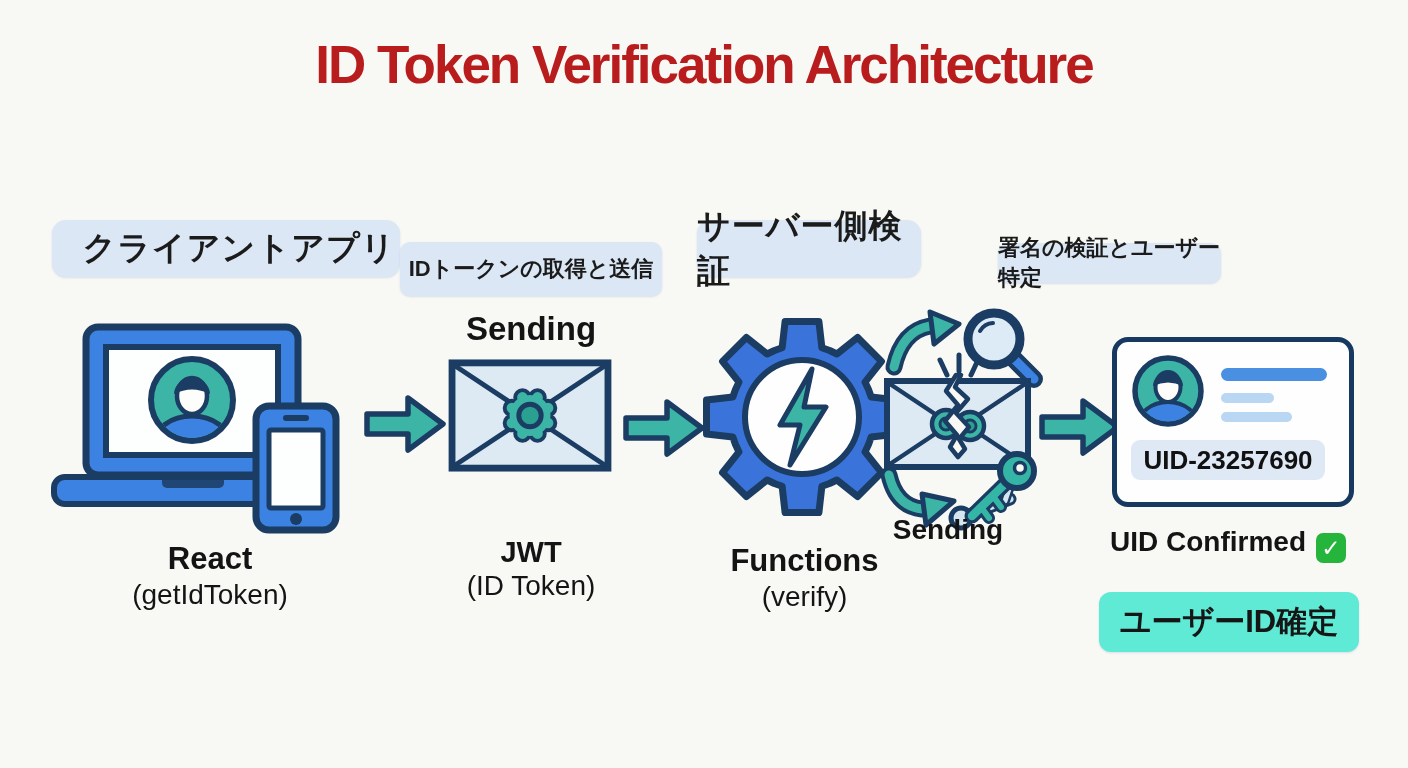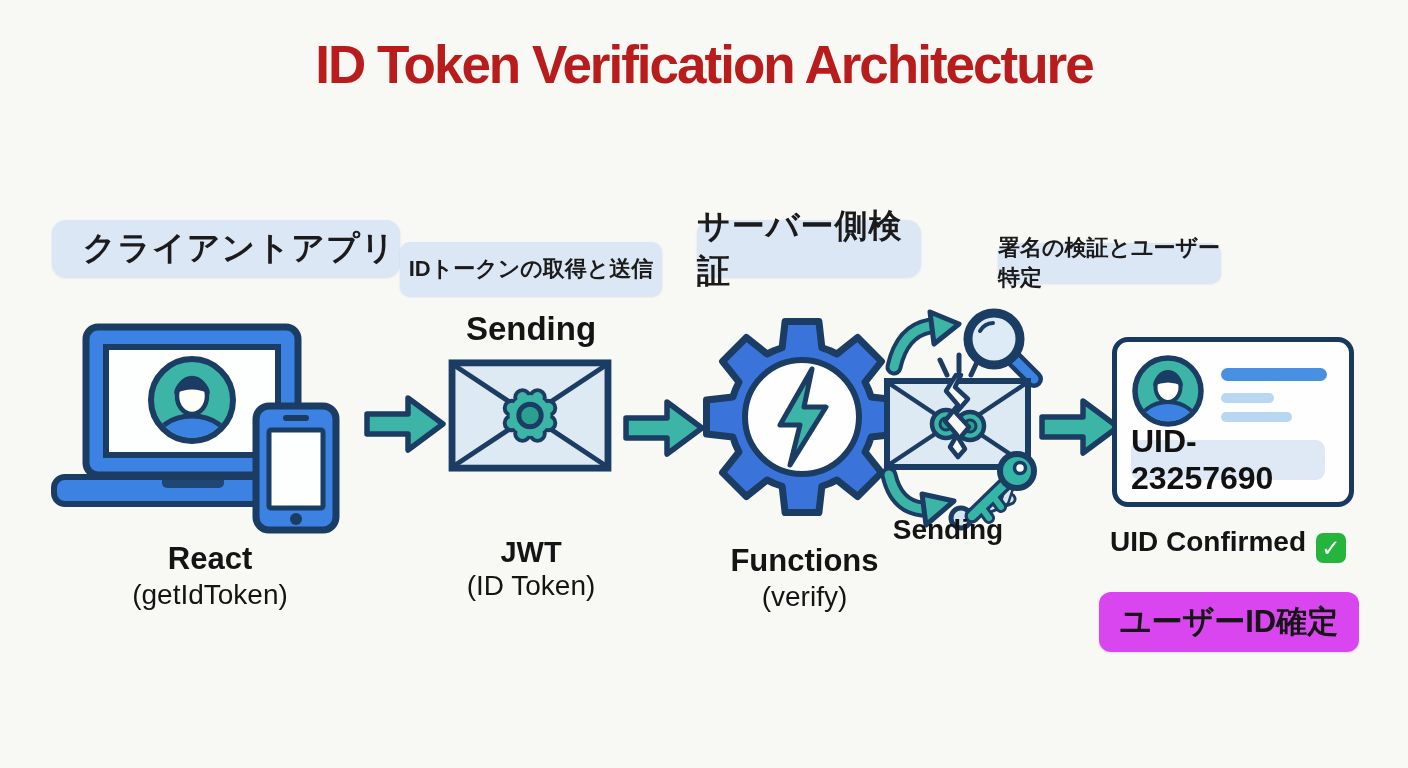--- a/index.html
+++ b/index.html
@@ -18,27 +18,27 @@
   .caption .name{font-size:31px;font-weight:700;}
   .caption .detail{font-size:28px;font-weight:500;}
   .card{position:absolute;left:1112px;top:337px;width:232px;height:160px;
        background:#fefefe;border:5px solid #17395f;border-radius:16px;}
   .card .line{position:absolute;border-radius:7px;}
   .line1{left:104px;top:26px;width:106px;height:13px;background:#4a90e2;}
   .line2{left:104px;top:51px;width:53px;height:10px;background:#b9d7f2;}
   .line3{left:104px;top:70px;width:71px;height:10px;background:#b9d7f2;}
   .uid-pill{position:absolute;left:14px;top:98px;width:194px;height:40px;
        background:#dfe9f6;border-radius:9px;display:flex;align-items:center;justify-content:center;
-       font-size:32px;font-weight:700;color:#111;}
+       font-size:26px;font-weight:700;color:#111;}
   .status{position:absolute;left:1080px;top:526px;width:296px;text-align:center;
        font-size:28px;font-weight:700;color:#141414;}
   .check{display:inline-block;width:30px;height:30px;margin-left:10px;vertical-align:-5px;
        background:#26b53c;border-radius:7px;color:#fff;font-size:23px;line-height:30px;
        text-align:center;font-weight:700;}
-  .badge{position:absolute;left:1099px;top:592px;width:260px;height:60px;background:#d946ef;
+  .badge{position:absolute;left:1099px;top:592px;width:260px;height:60px;background:#5eead4;
        border-radius:12px;display:flex;align-items:center;justify-content:center;
        font-size:31px;font-weight:700;box-shadow:0 1px 2px rgba(120,150,190,.25);}
   svg{position:absolute;display:block;}
 </style>
 </head>
 <body>
 
 <div class="stage">
 
   <h1 class="title">ID Token Verification Architecture</h1>

